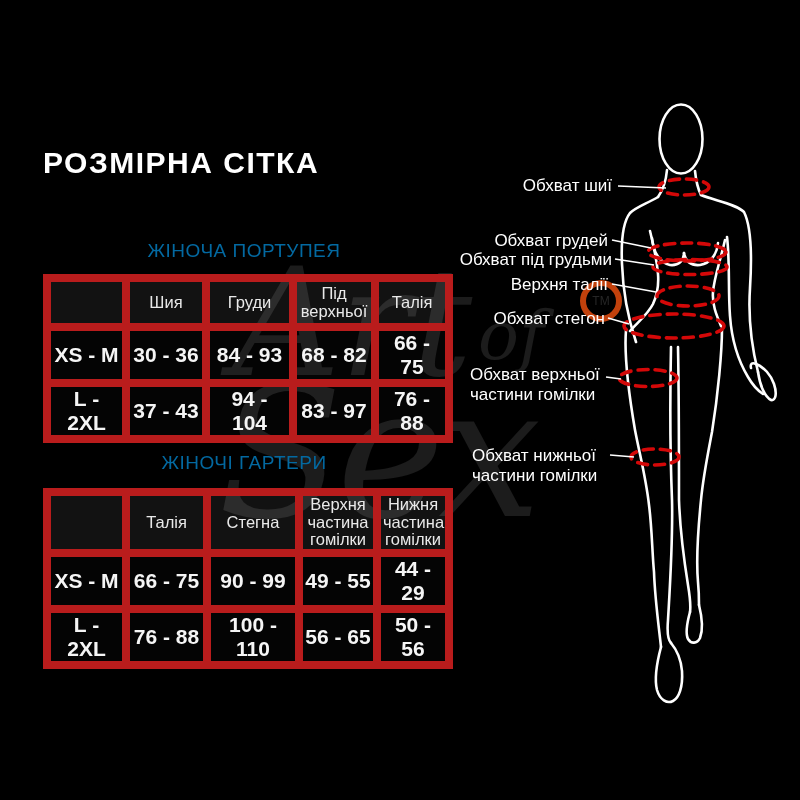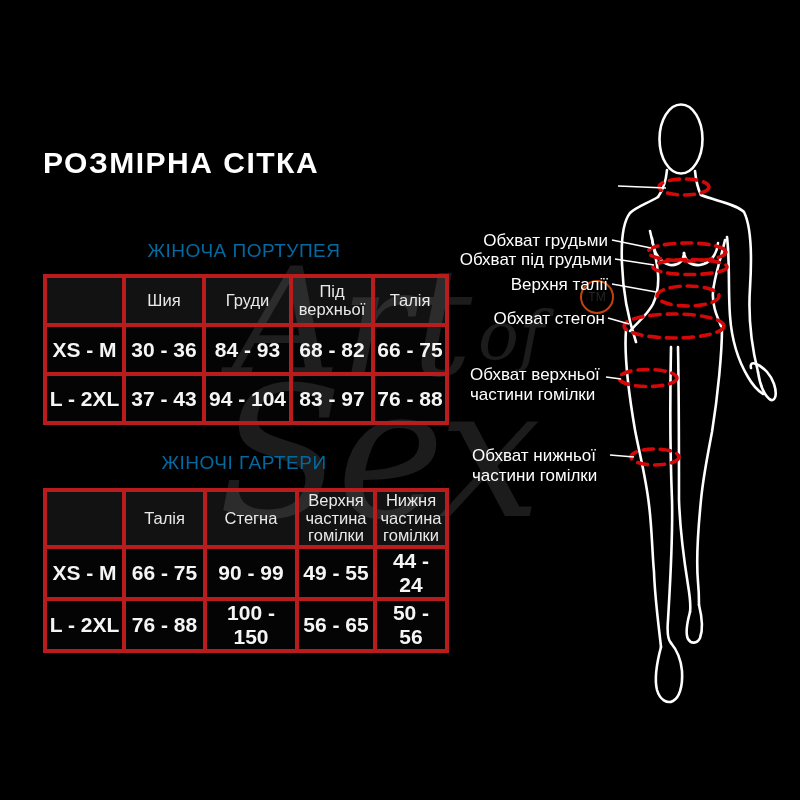--- a/index.html
+++ b/index.html
@@ -6,36 +6,36 @@
   .canvas{
     position:relative;width:800px;height:800px;background:#000;overflow:hidden;
     font-family:"Liberation Sans",sans-serif;color:#fff;
   }
   
   .wm{position:absolute;color:#1c1c1c;font-family:"DejaVu Serif",serif;
       font-style:italic;line-height:1;z-index:0;user-select:none;}
   .wm-art{left:232px;top:248px;font-size:150px;}
   .wm-of{left:478px;top:302px;font-size:68px;}
   .wm-sex{left:218px;top:362px;font-size:182px;letter-spacing:-6px;}
-  .wm-tm{left:580px;top:280px;width:30px;height:30px;border:2px solid #c2410c;
+  .wm-tm{left:580px;top:280px;width:30px;height:30px;border:6px solid #c2410c;
          border-radius:50%;font-family:"Liberation Sans",sans-serif;font-style:normal;
          font-size:12px;color:#262626;display:flex;align-items:center;justify-content:center;}
   
   .title{position:absolute;left:43px;top:146px;width:402px;
          font-size:30px;font-weight:800;letter-spacing:1.5px;color:#fff;z-index:2;}
   .subtitle{position:absolute;left:43px;width:402px;text-align:center;
             font-size:19px;font-weight:400;letter-spacing:.5px;color:#0369a1;z-index:2;}
   .sub1{top:240px;}
   .sub2{top:452px;}
   
   table.size-table{position:absolute;left:43px;width:402px;border-collapse:collapse;
                    table-layout:fixed;z-index:2;}
   table.t1{top:274px;}
   table.t2{top:488px;}
-  .size-table th,.size-table td{border:4px solid #b91c1c;text-align:center;
+  .size-table th,.size-table td{border:8px solid #b91c1c;text-align:center;
       vertical-align:middle;padding:0 2px;overflow:hidden;}
   .size-table th{font-size:16.5px;line-height:17.5px;font-weight:400;color:#e9e9e9;
       background:rgba(255,255,255,.07);}
   .size-table td{font-size:21px;font-weight:700;color:#f5f5f5;
       background:rgba(255,255,255,.015);}
   .t1 tr{height:49px;}
   .t2 tr.head{height:52px;}
   .t2 tr.data{height:48px;}
   
   .fig-svg{position:absolute;left:0;top:0;z-index:3;pointer-events:none;}
@@ -111,26 +111,26 @@
         <th>Талія</th>
         <th>Стегна</th>
         <th>Верхня частина гомілки</th>
         <th>Нижня частина гомілки</th>
       </tr>
       <tr class="data">
         <td>XS - M</td>
         <td>66 - 75</td>
         <td>90 - 99</td>
         <td>49 - 55</td>
-        <td>44 - 24</td>
+        <td>44 - 29</td>
       </tr>
       <tr class="data">
         <td>L - 2XL</td>
         <td>76 - 88</td>
-        <td>100 - 150</td>
+        <td>100 - 110</td>
         <td>56 - 65</td>
         <td>50 - 56</td>
       </tr>
     </tbody>
   </table>
 
   <svg class="fig-svg" width="800" height="800" viewBox="0 0 800 800">
     <g stroke="#ffffff" stroke-width="2.6" fill="none" stroke-linecap="round">
       <ellipse cx="681" cy="139" rx="21.5" ry="34.5"></ellipse>
       <path d="M 667,170 C 666,181 663,190 658,197"></path>
@@ -163,20 +163,21 @@
       <line x1="618" y1="186" x2="666" y2="188"></line>
       <line x1="612" y1="240" x2="651" y2="248"></line>
       <line x1="615" y1="259" x2="654" y2="265"></line>
       <line x1="612" y1="284" x2="656" y2="292"></line>
       <line x1="608" y1="318" x2="629" y2="324"></line>
       <line x1="606" y1="377" x2="621" y2="379"></line>
       <line x1="610" y1="455" x2="634" y2="457"></line>
     </g>
   </svg>
 
-  <div class="lbl lbl-r lbl2">Обхват грудьми</div>
+  <div class="lbl lbl-r lbl1">Обхват шиї</div>
+  <div class="lbl lbl-r lbl2">Обхват грудей</div>
   <div class="lbl lbl-r lbl3">Обхват під грудьми</div>
   <div class="lbl lbl-r lbl4">Верхня талії</div>
   <div class="lbl lbl-r lbl5">Обхват стегон</div>
   <div class="lbl lbl-c lbl6">Обхват верхньої частини гомілки</div>
   <div class="lbl lbl-c lbl7">Обхват нижньої частини гомілки</div>
 
 </div>
 
 </body></html>

